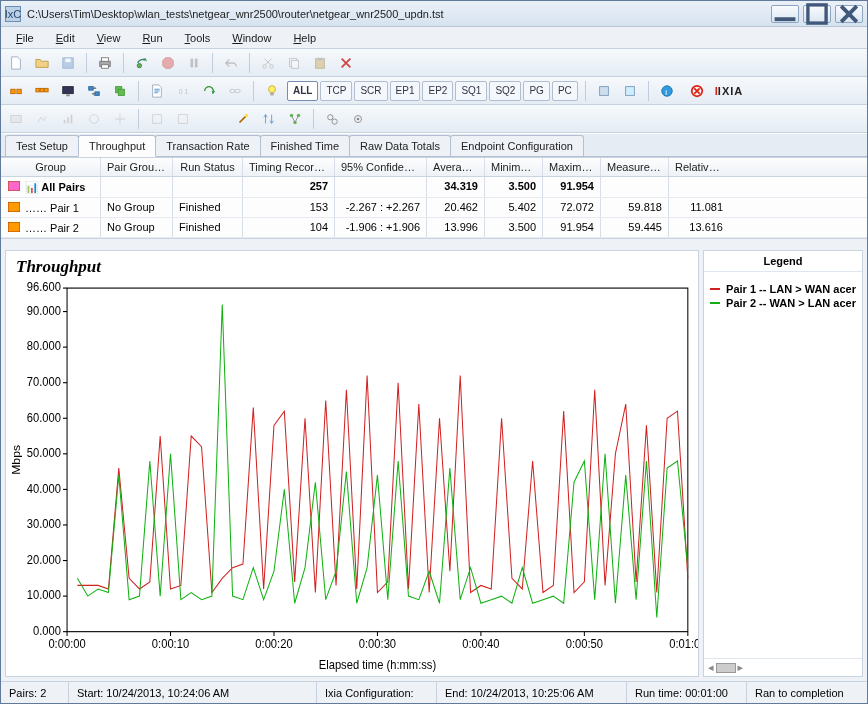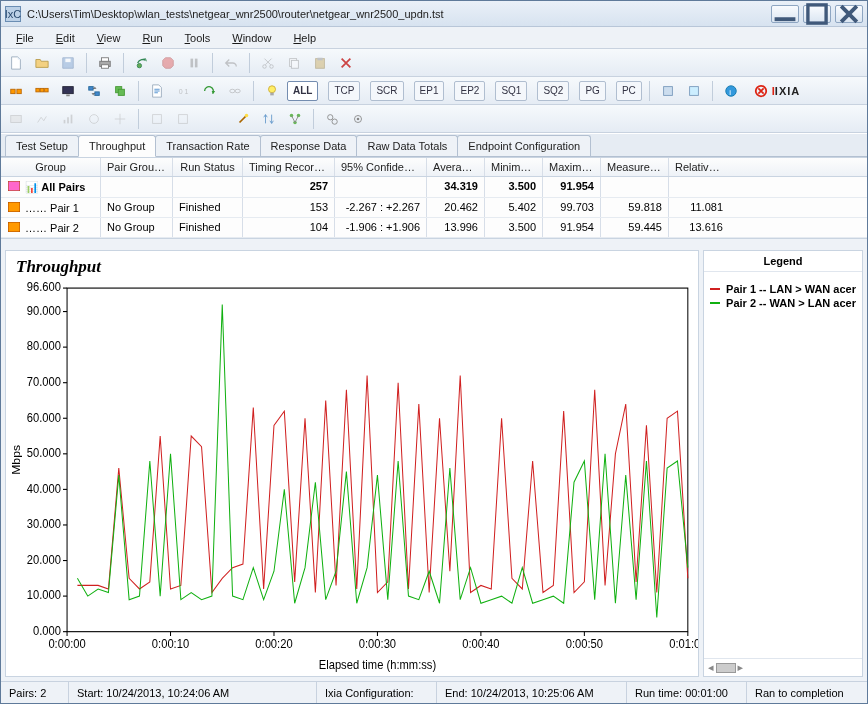--- a/index.html
+++ b/index.html
@@ -13,21 +13,21 @@
   .menubar { height: 22px; background:#eef2f7; display:flex; align-items:flex-end; padding: 0 4px; border-bottom:1px solid #c8d2df; }
   .menubar .item { padding: 3px 10px; color:#1a1a1a; border:1px solid transparent; border-radius:2px; }
   .menubar .item u { text-decoration: underline; }
   .toolbar { min-height: 28px; display:flex; align-items:center; padding:2px 4px; gap:4px; border-bottom:1px solid #c8d2df; background:linear-gradient(#f6f9fc,#e5ecf4); flex-wrap:wrap;}
   .tbtn { width:22px; height:22px; border:1px solid transparent; border-radius:2px; display:inline-flex; align-items:center; justify-content:center; color:#567; }
   .tbtn svg { width:14px; height:14px; }
   .tbtn.disabled { opacity:.45; }
   .sep { width:1px; height:20px; background:#c1cddb; margin:0 3px; }
   .chip { height:20px; border:1px solid #b0bed0; border-radius:2px; padding:0 5px; display:inline-flex; align-items:center; font-size:10px; color:#334; background:#f4f7fb;}
   .chip.active { background:#fff; border-color:#748db0; font-weight:bold; }
-  .ixia { margin-left:8px; display:flex; align-items:center; gap:4px; font-weight:bold;text-align:right; }
+  .ixia { margin-left:8px; display:flex; align-items:center; gap:11px; font-weight:bold;text-align:right; }
   .ixia .x1 { color:#d21; }
   .ixia .x2 { color:#222; letter-spacing:1px;}
   .tabstrip { height:24px; display:flex; align-items:flex-end; background:#e6ecf3; border-top:1px solid white; border-bottom:1px solid #b3c0d1; padding:0 4px 0 4px; gap:0; }
   .tab { padding:4px 10px 4px 10px; border:1px solid #b3c0d1; border-bottom:none; background:#eef2f7; border-radius:3px 3px 0 0; margin-right:-1px; color:#222;}
   .tab.active { background:#fdfdfd; position:relative; top:1px; border-bottom:1px solid #fdfdfd; }
   .grid-wrap { background:#fdfdfd; }
   .grid-head, .grid-row { display:flex; border-bottom:1px solid #e6ebf1; }
   .grid-head { background:linear-gradient(#fdfdfd,#eef2f7); border-top:1px solid #c9d4e1; border-bottom:1px solid #c9d4e1;}
   .gh, .gc { padding:3px 6px; border-right:1px solid #d7dee8; overflow:hidden; white-space:nowrap; text-overflow:ellipsis; }
   .gh { text-align:center; color:#222; }
@@ -224,21 +224,21 @@
           <ellipse cx="11" cy="8" rx="3" ry="2" fill="none" stroke="#888"></ellipse>
         </svg>
       </span>
     <span class="sep"></span>
     <span class="tbtn">
         <svg viewBox="0 0 16 16">
           <circle cx="8" cy="6" r="4" fill="#fe6" stroke="#ca3"></circle>
           <rect x="6" y="10" width="4" height="3" fill="#aaa"></rect>
         </svg>
       </span>
-    <span id="filter-chips" style="display:flex;gap:10px;">
+    <span id="filter-chips" style="display:flex;gap:2px;">
         <span class="chip active">ALL</span>
         <span class="chip">TCP</span>
         <span class="chip">SCR</span>
         <span class="chip">EP1</span>
         <span class="chip">EP2</span>
         <span class="chip">SQ1</span>
         <span class="chip">SQ2</span>
         <span class="chip">PG</span>
         <span class="chip">PC</span>
       </span>
@@ -340,21 +340,21 @@
           <circle cx="8" cy="8" r="4" fill="none" stroke="#888"></circle>
           <circle cx="8" cy="8" r="1.5" fill="#888"></circle>
         </svg>
       </span>
   </div>
 
   <div class="tabstrip" id="tabstrip">
       <div class="tab">Test Setup</div>
       <div class="tab active">Throughput</div>
       <div class="tab">Transaction Rate</div>
-      <div class="tab">Response Data</div>
+      <div class="tab">Finished Time</div>
       <div class="tab">Raw Data Totals</div>
       <div class="tab">Endpoint Configuration</div>
     </div>
 
   <div class="grid-wrap">
     <div class="grid-head" id="grid-head">
         <div class="gh c0">Group</div>
         <div class="gh c1">Pair Group Name</div>
         <div class="gh c2">Run Status</div>
         <div class="gh c3">Timing Records Completed</div>
@@ -387,21 +387,21 @@
               <svg width="12" height="10">
                 <rect width="12" height="10" fill="#f90" stroke="#a40"></rect>
               </svg>
             </span>…… Pair 1</div>
           <div class="gc c1 l">No Group</div>
           <div class="gc c2 l">Finished</div>
           <div class="gc c3">153</div>
           <div class="gc c4">-2.267 : +2.267</div>
           <div class="gc c5">20.462</div>
           <div class="gc c6">5.402</div>
-          <div class="gc c7">99.703</div>
+          <div class="gc c7">72.072</div>
           <div class="gc c8">59.818</div>
           <div class="gc c9">11.081</div>
         </div>
         <div class="grid-row">
           <div class="gc c0 l"><span class="row-icon">
               <svg width="12" height="10">
                 <rect width="12" height="10" fill="#f90" stroke="#a40"></rect>
               </svg>
             </span>…… Pair 2</div>
           <div class="gc c1 l">No Group</div>

